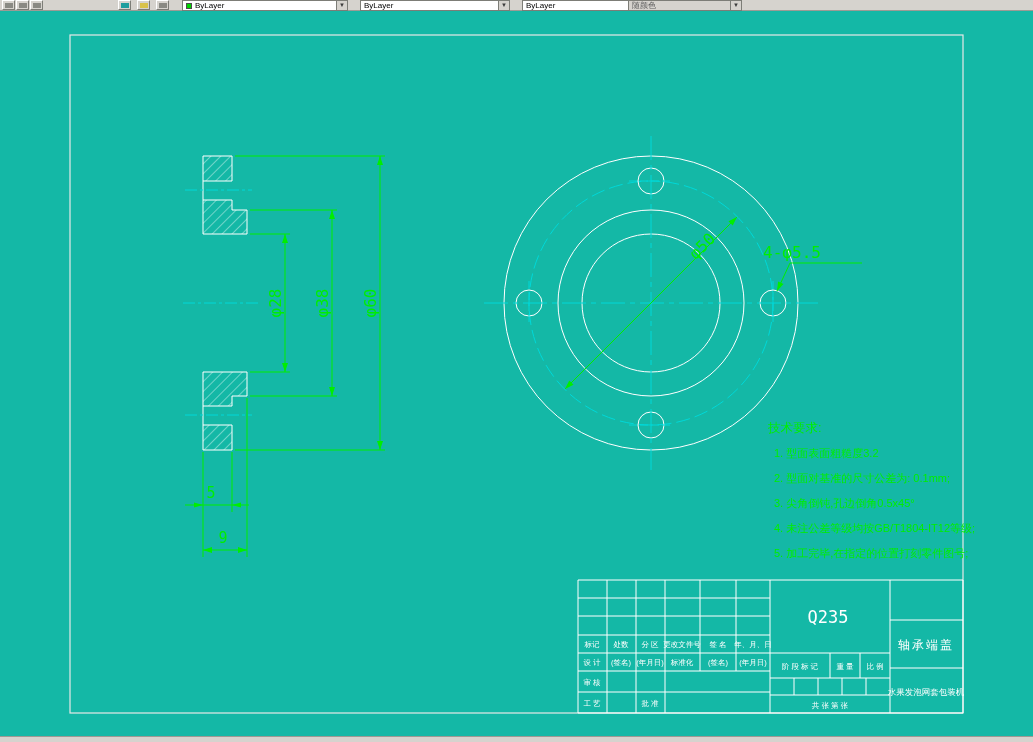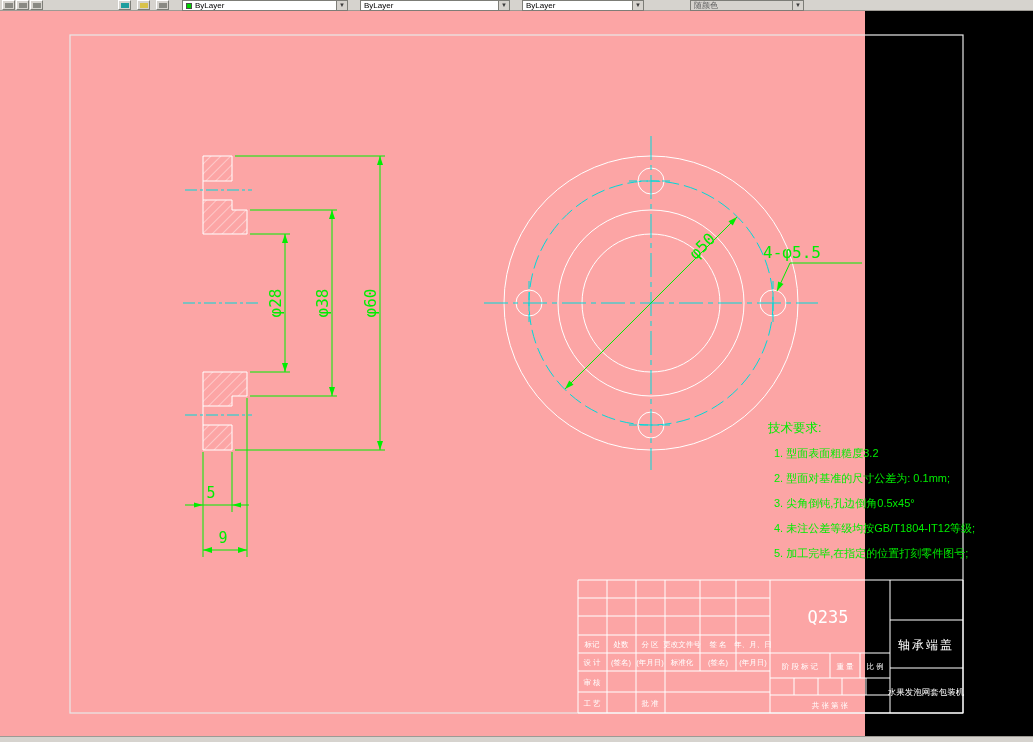--- a/index.html
+++ b/index.html
@@ -1,18 +1,18 @@
 <!DOCTYPE html>
 <html><head>
 <meta charset="utf-8">
 <style>
   *{margin:0;padding:0;box-sizing:border-box}
   html,body{width:1033px;height:742px;background:#000;overflow:hidden;
     font-family:"Liberation Sans",sans-serif}
-  .screen{position:relative;width:865px;height:742px;background:#fca5a5}
+  .screen{position:relative;width:1033px;height:742px;background:#14b8a6}
 
   
   .toolbar{position:absolute;top:0;left:0;width:1033px;height:11px;
     background:#d6d3ce;border-bottom:1px solid #9d9a94;z-index:10}
   .tb-btn{position:absolute;top:0;height:10px;width:13px;background:#d6d3ce;
     border:1px solid;border-color:#fff #7d7d77 #7d7d77 #fff}
   .tb-btn .glyph{position:absolute;left:2px;top:2px;width:8px;height:5px}
   .combo{position:absolute;top:0;height:11px;background:#fff;
     border:1px solid #7d7d77;font-size:8px;line-height:9px;color:#000;
     padding:0 13px 0 3px;white-space:nowrap;overflow:hidden}
@@ -81,21 +81,21 @@
       <span class="arrow">▼</span>
     </div>
     <div class="combo" style="left:360px;width:150px">
       <span>ByLayer</span>
       <span class="arrow">▼</span>
     </div>
     <div class="combo" style="left:522px;width:122px">
       <span>ByLayer</span>
       <span class="arrow">▼</span>
     </div>
-    <div class="combo disabled" style="left:690px;width:114px">
+    <div class="combo disabled" style="left:628px;width:114px">
       <span>随颜色</span>
       <span class="arrow">▼</span>
     </div>
   </div>
 
   <svg class="canvas" width="1033" height="742" viewBox="0 0 1033 742">
     <defs>
       <pattern id="hatch" patternUnits="userSpaceOnUse" width="7" height="7" patternTransform="rotate(45)">
         <line x1="0" y1="0" x2="0" y2="7" stroke="#ffffff" stroke-width="0.8"></line>
       </pattern>

